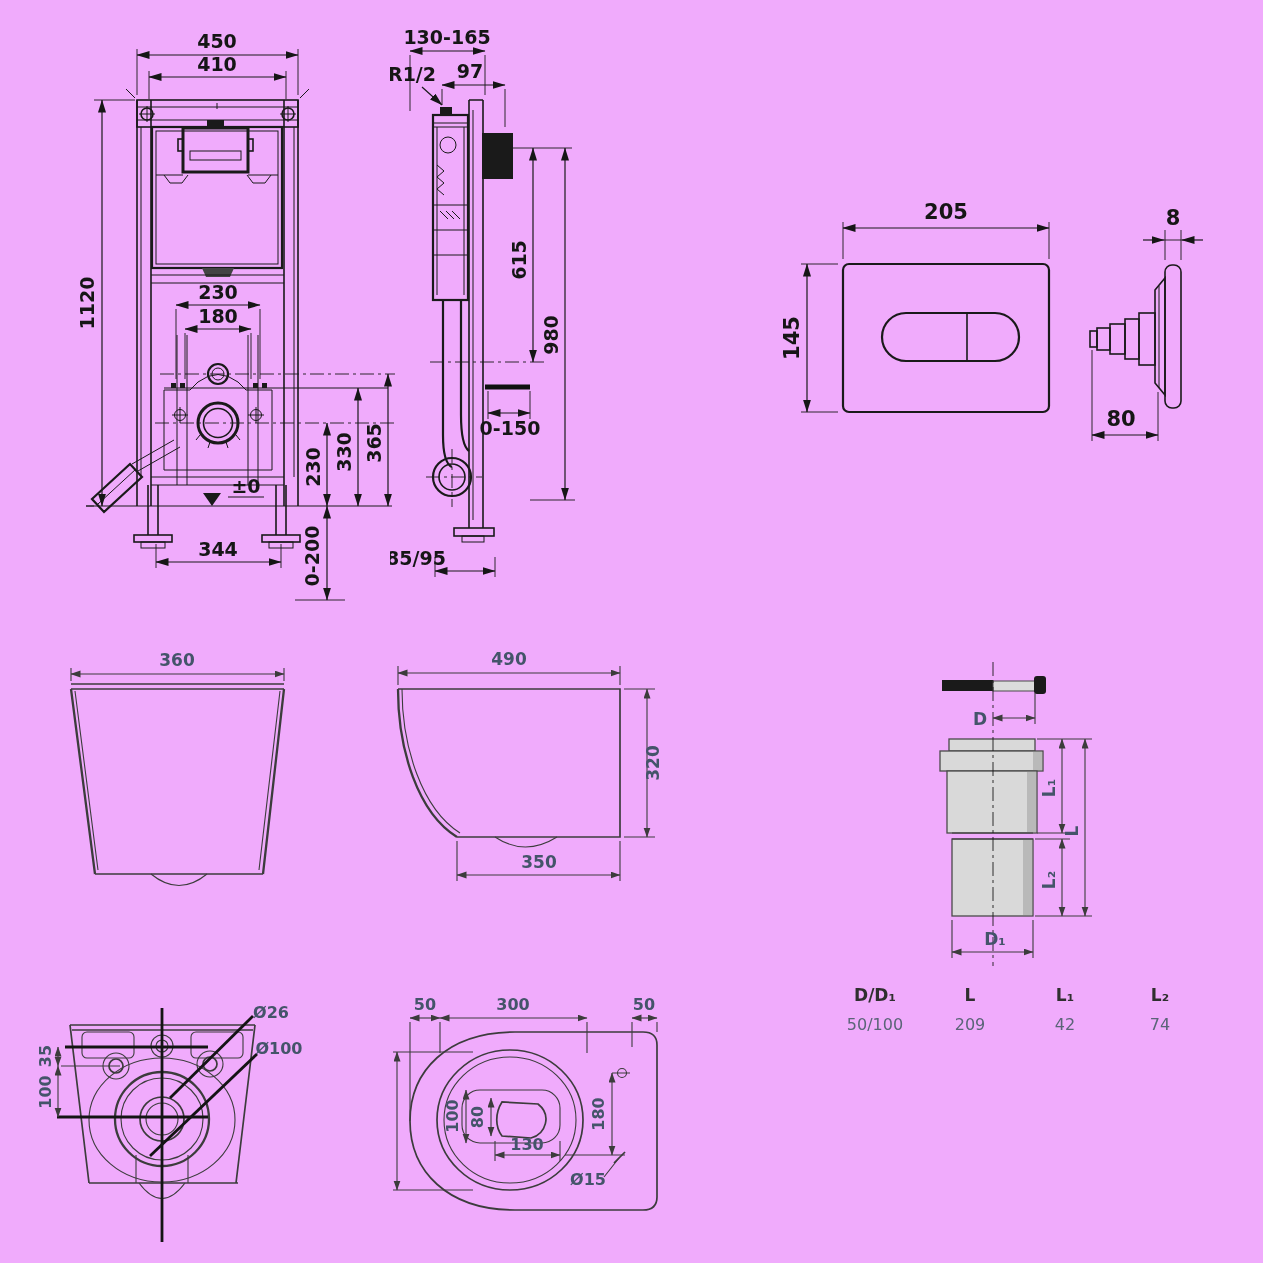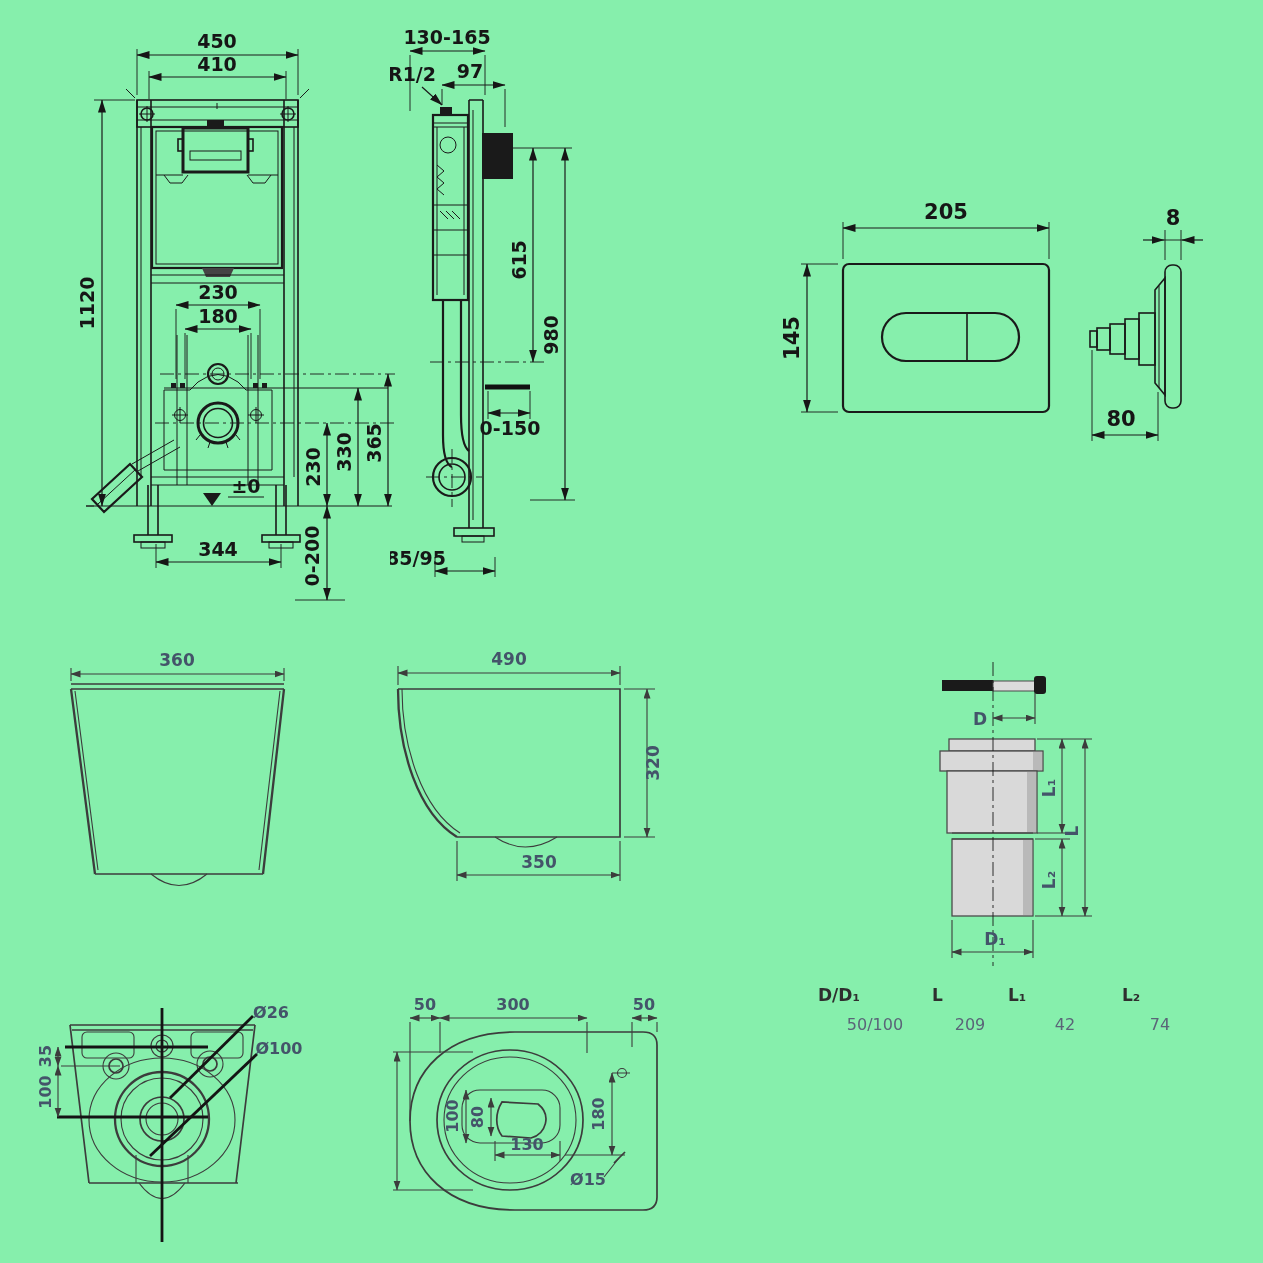--- a/index.html
+++ b/index.html
@@ -1,16 +1,16 @@
 <!DOCTYPE html>
 <html><head>
 <meta charset="utf-8">
 <style>
   html,body{margin:0;padding:0;background:#fff;}
-  #stage{position:relative;width:1263px;height:1263px;background:#86efac;overflow:hidden;
+  #stage{position:relative;width:1263px;height:1263px;background:#f0abfc;overflow:hidden;
          font-family:"DejaVu Sans",sans-serif;}
   .view{position:absolute;}
   
   .k1{stroke:#1a1a1a;stroke-width:1;fill:none}
   .k16{stroke:#1a1a1a;stroke-width:1.6;fill:none}
   .k2{stroke:#1a1a1a;stroke-width:2.2;fill:none}
   .k3{stroke:#1a1a1a;stroke-width:3;fill:none}
   .dim{stroke:#1a1a1a;stroke-width:1.2;fill:none}
   .ext{stroke:#1a1a1a;stroke-width:0.9;fill:none}
   .cl{stroke:#1a1a1a;stroke-width:0.9;fill:none;stroke-dasharray:14 4 3 4}
@@ -23,21 +23,21 @@
   .gdim{stroke:#3c3c3c;stroke-width:1.1;fill:none}
   .gthick{stroke:#141414;stroke-width:2.8;fill:none}
   text.d{font:bold 19px "DejaVu Sans",sans-serif;fill:#161616;text-anchor:middle}
   text.d2{font:bold 21px "DejaVu Sans",sans-serif;fill:#161616;text-anchor:middle}
   text.b{font:bold 16px "DejaVu Sans",sans-serif;fill:#44546a;text-anchor:middle}
   text.bl{font:bold 17px "DejaVu Sans",sans-serif;fill:#44546a;text-anchor:middle}
   .grayfill{fill:#d9d9d9;stroke:#4a4a4a;stroke-width:1.3}
   .shade{fill:#b9b9b9;stroke:none}
   
   #spec-table{display:grid;grid-template-columns:114px 76px 114px 76px;row-gap:10px;width:380px;}
-  #spec-table .hd{font:bold 17px "DejaVu Sans",sans-serif;color:#2f2f2f;text-align:left;}
+  #spec-table .hd{font:bold 17px "DejaVu Sans",sans-serif;color:#2f2f2f;text-align:center;}
   #spec-table .vl{font:16px "DejaVu Sans",sans-serif;color:#5a6478;text-align:center;}
 </style>
 </head>
 <body>
 
 <div id="stage">
 
   <svg class="view" style="left:40px;top:15px" width="380" height="620" viewBox="0 0 380 620">
     <defs>
       <marker id="ar" markerUnits="userSpaceOnUse" markerWidth="13" markerHeight="9" refX="12.5" refY="4" orient="auto-start-reverse">

